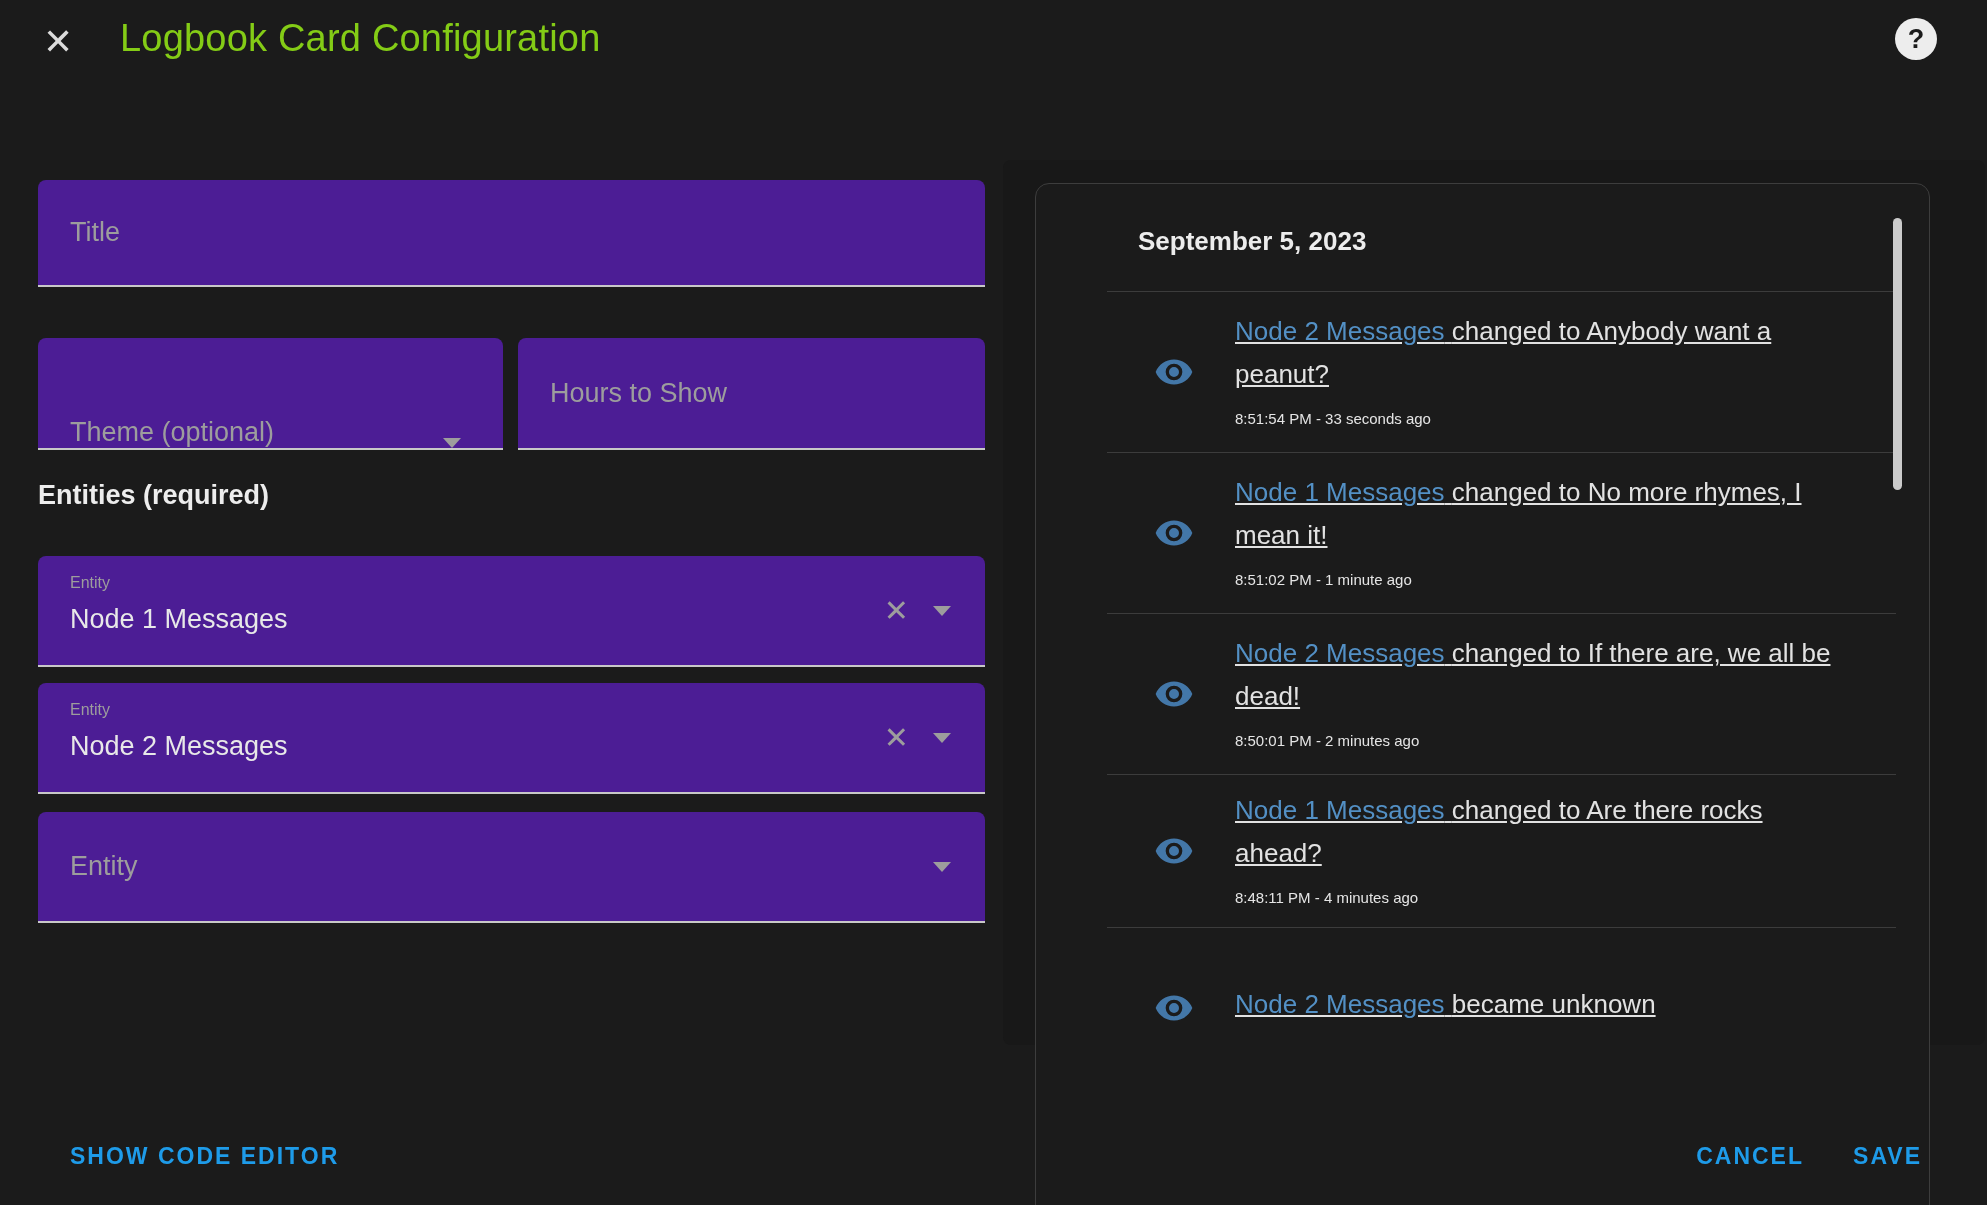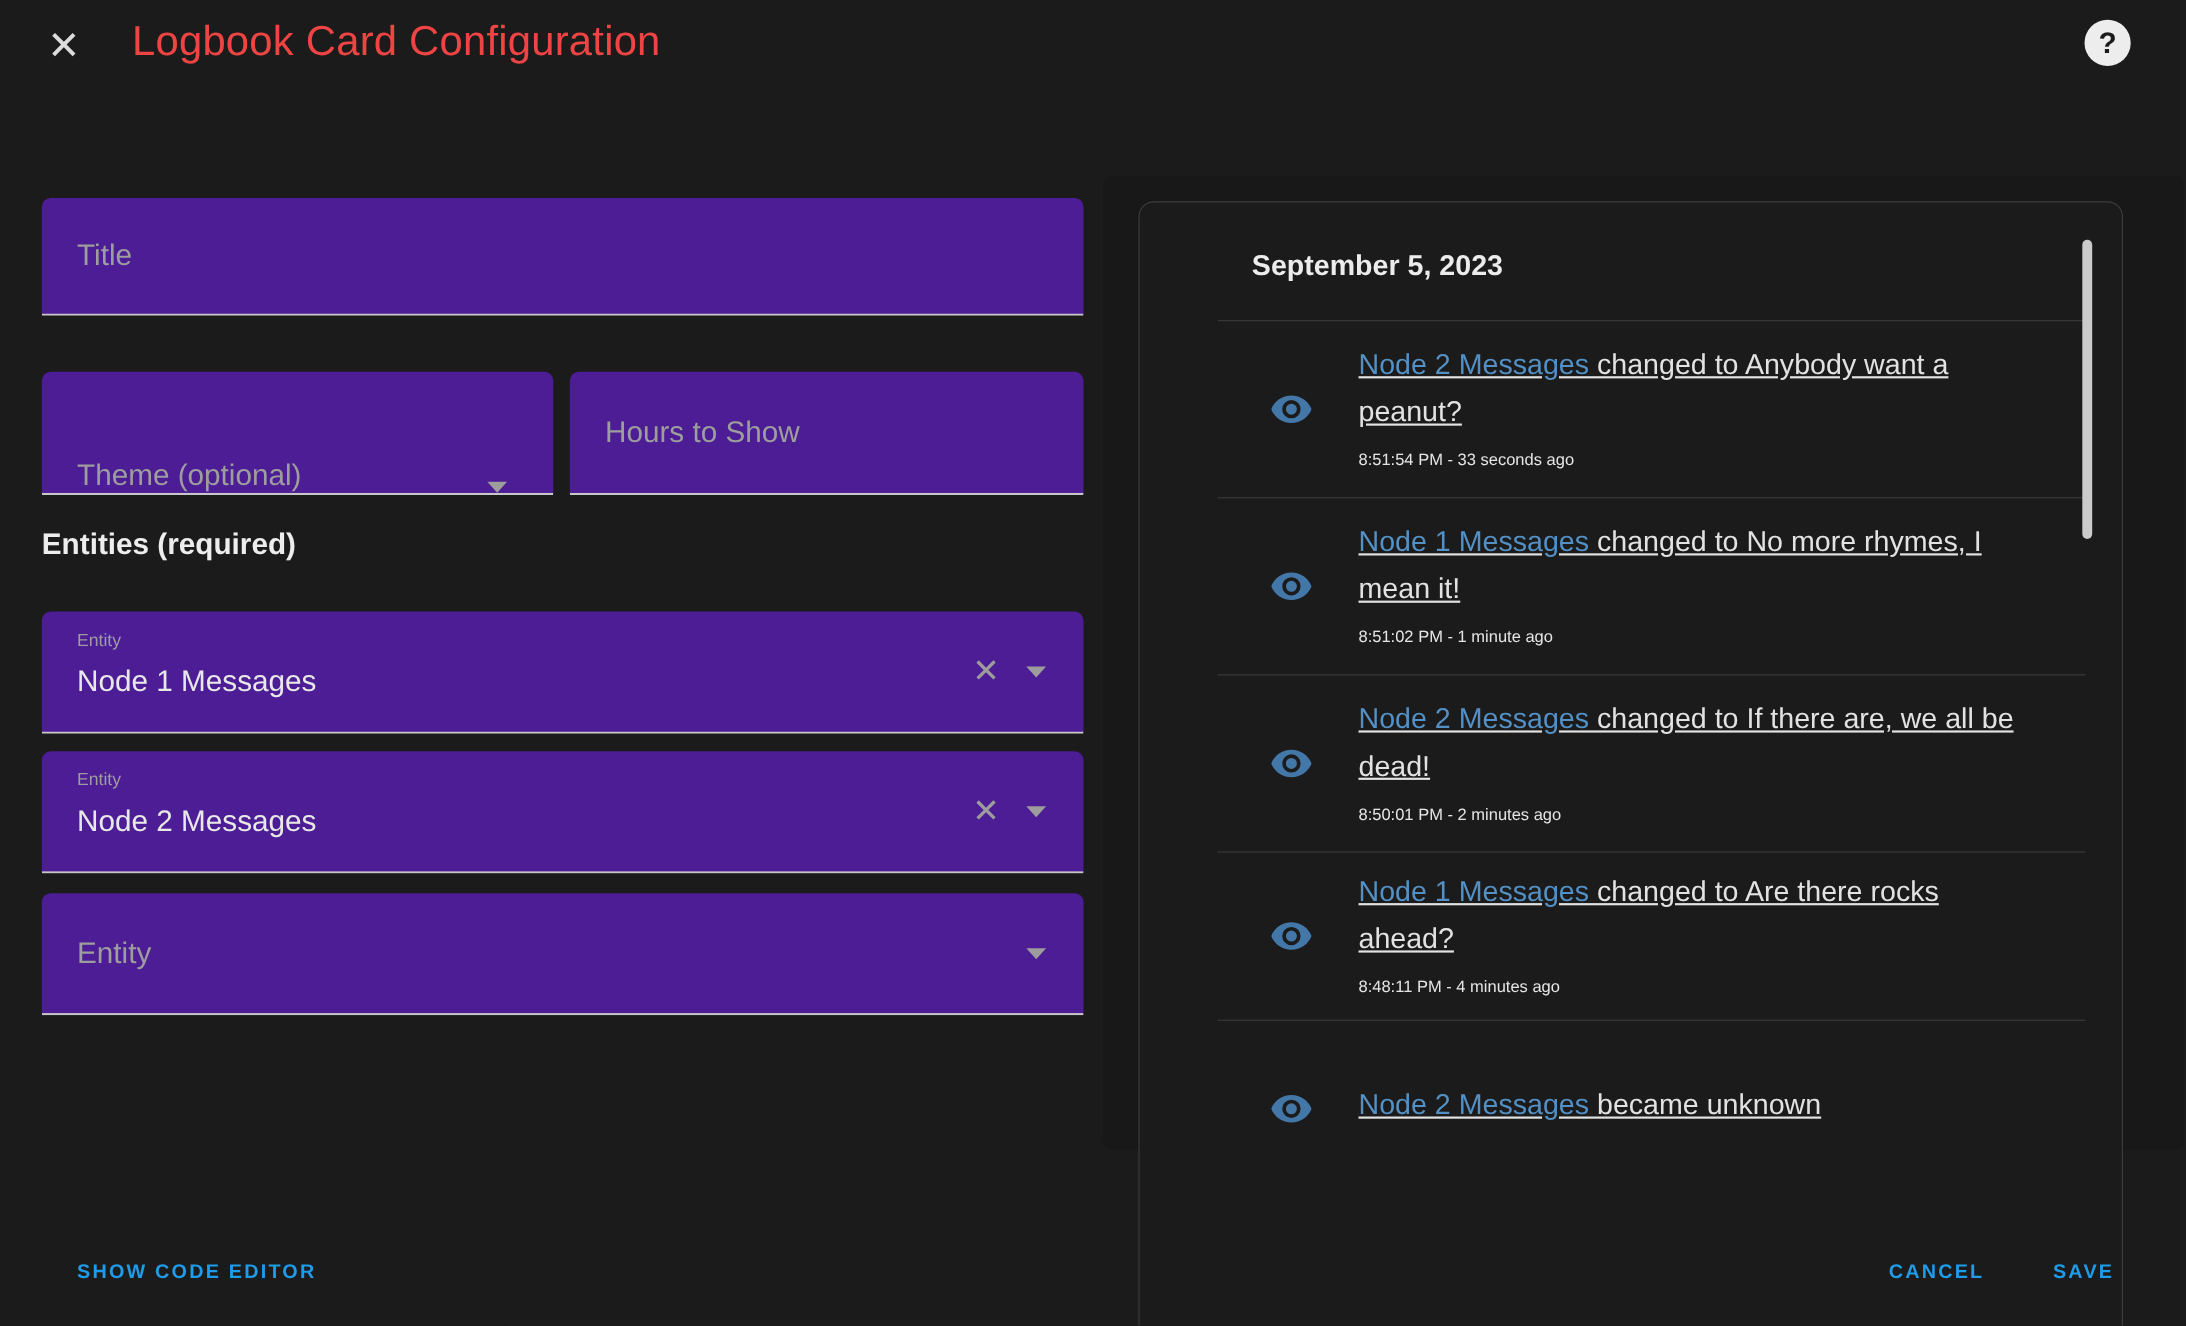--- a/index.html
+++ b/index.html
@@ -5,21 +5,21 @@
   * { margin:0; padding:0; box-sizing:border-box; }
   html,body { width:1987px; height:1205px; background:#1b1b1b; overflow:hidden;
     font-family:"Liberation Sans", sans-serif; }
   .dialog { position:relative; width:1987px; height:1205px; background:#1b1b1b; }
 
   
   .hdr-close { position:absolute; left:32px; top:16px; width:52px; height:52px;
     background:none; border:none; color:#dcdcdc; font-size:36px; line-height:52px;
     text-align:center; cursor:pointer; font-family:"Liberation Sans", sans-serif; }
   .hdr-title { position:absolute; left:120px; top:17px; font-size:38px; font-weight:400;
-    color:#ef4444; letter-spacing:0.2px; }
+    color:#84cc16; letter-spacing:0.2px; }
   .hdr-help { position:absolute; left:1895px; top:18px; width:42px; height:42px;
     border-radius:50%; background:#ededed; border:none; cursor:pointer;
     font-size:27px; font-weight:700; color:#1b1b1b; line-height:42px; text-align:center;
     font-family:"Liberation Sans", sans-serif; }
 
   
   .field { position:absolute; background:#4c1d95; border-radius:8px 8px 0 0;
     border-bottom:2px solid #c8c8c8; }
   .field input { width:100%; height:100%; background:transparent; border:none; outline:none;
     padding-left:32px; font-size:27px; color:#e6e6e6;
@@ -58,21 +58,21 @@
   .entry-icon { width:40px; height:40px; flex:none; display:flex; align-items:center; }
   .entry-text { width:610px; margin-left:41px; flex:none; }
   .entry-line { font-size:26px; line-height:43px; color:#e2e2e2;text-decoration:underline; }
   .entity-link { color:#5390c5; cursor:pointer; }
   .entry-time { font-size:15px; line-height:30px; color:#e5e5e5; margin-top:8px; }
   .scroll-thumb { position:absolute; left:890px; top:58px; width:9px; height:272px;
     background:#cbcbcb; border-radius:5px; }
 
   
   .btn { position:absolute; top:1141px; background:none; border:none; cursor:pointer;
-    font-size:18px; font-weight:700; letter-spacing:2px; color:#1e9be9; line-height:30px;
+    font-size:23px; font-weight:700; letter-spacing:2px; color:#1e9be9; line-height:30px;
     font-family:"Liberation Sans", sans-serif; }
   .btn-code { left:70px; }
   .btn-cancel { right:183px; }
   .btn-save { right:65px; }
 </style>
 </head>
 <body>
 
 <div class="dialog">
 

